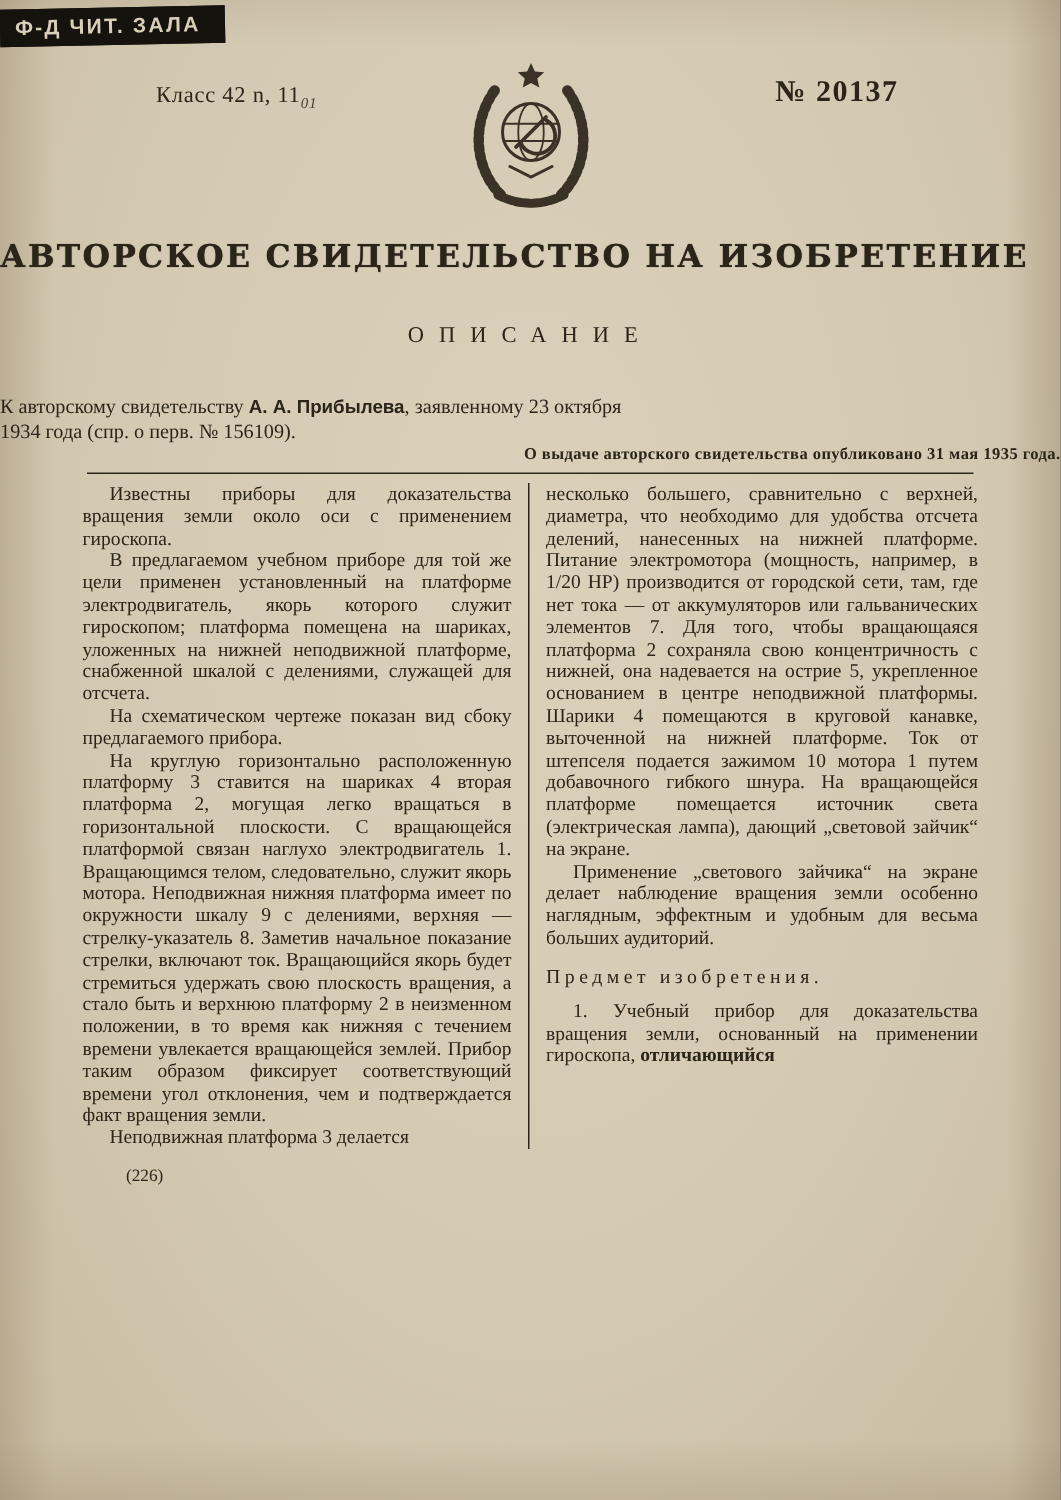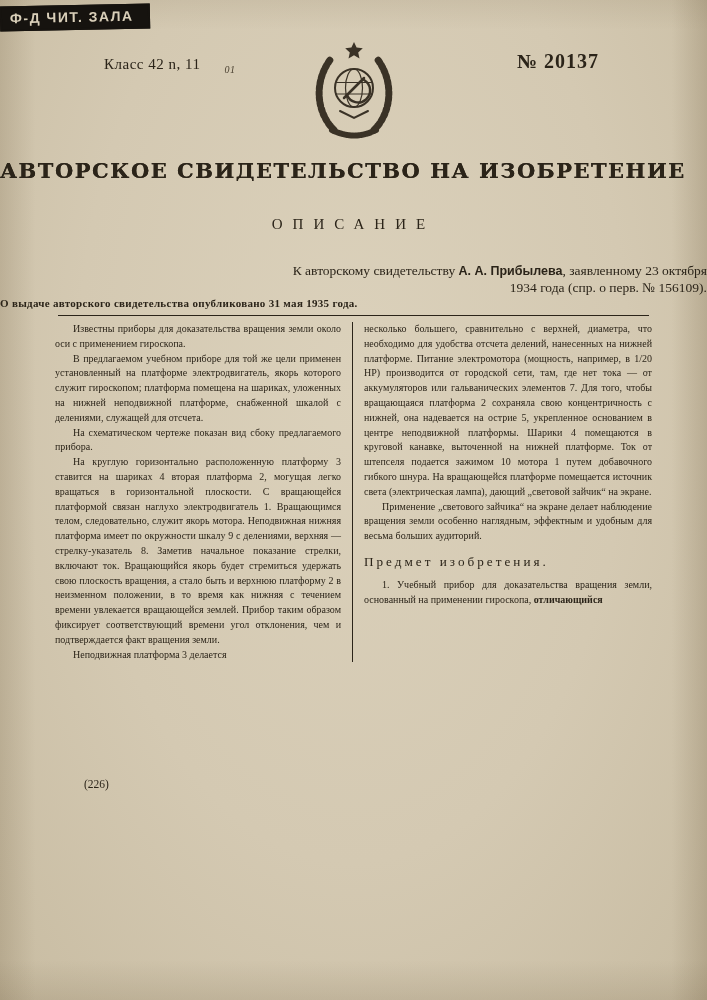--- a/index.html
+++ b/index.html
@@ -23,21 +23,21 @@
     font-family:"Liberation Sans", sans-serif;
     font-weight:bold; font-size:14px; letter-spacing:1.5px;
     padding:2px 14px 3px 8px;
     transform:rotate(-1.2deg);
     white-space:nowrap;
   }
   .class-line {
     position:absolute; left:104px; top:56px;
     font-size:15px; letter-spacing:.5px;
   }
-  .class-line sub { font-size:10px; color:#4a4030; font-style:italic;margin-left:24px; }
+  .class-line sub { font-size:10px; color:#4a4030; font-style:italic; }
   .doc-number {
     position:absolute; right:108px; top:50px;
     font-size:20px; font-weight:bold; letter-spacing:1px;
   }
   .emblem-wrap {
     position:absolute; left:50%; top:38px; transform:translateX(-50%);
   }
   .main-title {
     position:absolute; top:158px; left:0; width:100%;
     text-align:left;
@@ -48,45 +48,45 @@
   .kind-heading {
     position:absolute; top:216px; left:0; width:100%;
     text-align:center; font-size:15px; letter-spacing:10px;
   }
   .subject-line {
     position:absolute; top:241px; left:0; width:100%;
     text-align:center; font-size:15px; font-weight:bold;
   }
   .credit-block {
     position:absolute; top:263px; left:0; width:100%;
-    text-align:right; font-size:13.5px; line-height:15.5px;
+    text-align:left; font-size:13.5px; line-height:15.5px;
   }
   .credit-block .inventor-name {
     font-family:"Liberation Sans", sans-serif;
     font-weight:bold; font-size:12.5px;
   }
   .publication-line {
     position:absolute; top:297px; left:0; width:100%;
-    text-align:left; font-size:11px; font-weight:bold; letter-spacing:.3px;
+    text-align:right; font-size:11px; font-weight:bold; letter-spacing:.3px;
   }
   .head-rule {
     position:absolute; top:315px; left:58px; width:591px; height:1px;
     background:#2b2419;
   }
   .columns {
     position:absolute; top:322px; left:55px; width:597px;
     display:flex;
   }
   .col-left {
     width:298px; padding-right:11px;
     border-right:1px solid #2b2419;
   }
   .col-right { width:299px; padding-left:11px; }
   .columns p {
-    font-size:10px; line-height:14.8px;
+    font-size:13px; line-height:14.8px;
     text-align:justify; text-indent:18px;
   }
   .columns p.noindent { text-indent:0; }
   .section-heading {
     text-align:left; letter-spacing:3px;
     font-size:13.2px; margin:10px 0 8px;
   }
   .claim b { font-weight:bold; }
   .footer-ref {
     position:absolute; left:84px; top:778px;

